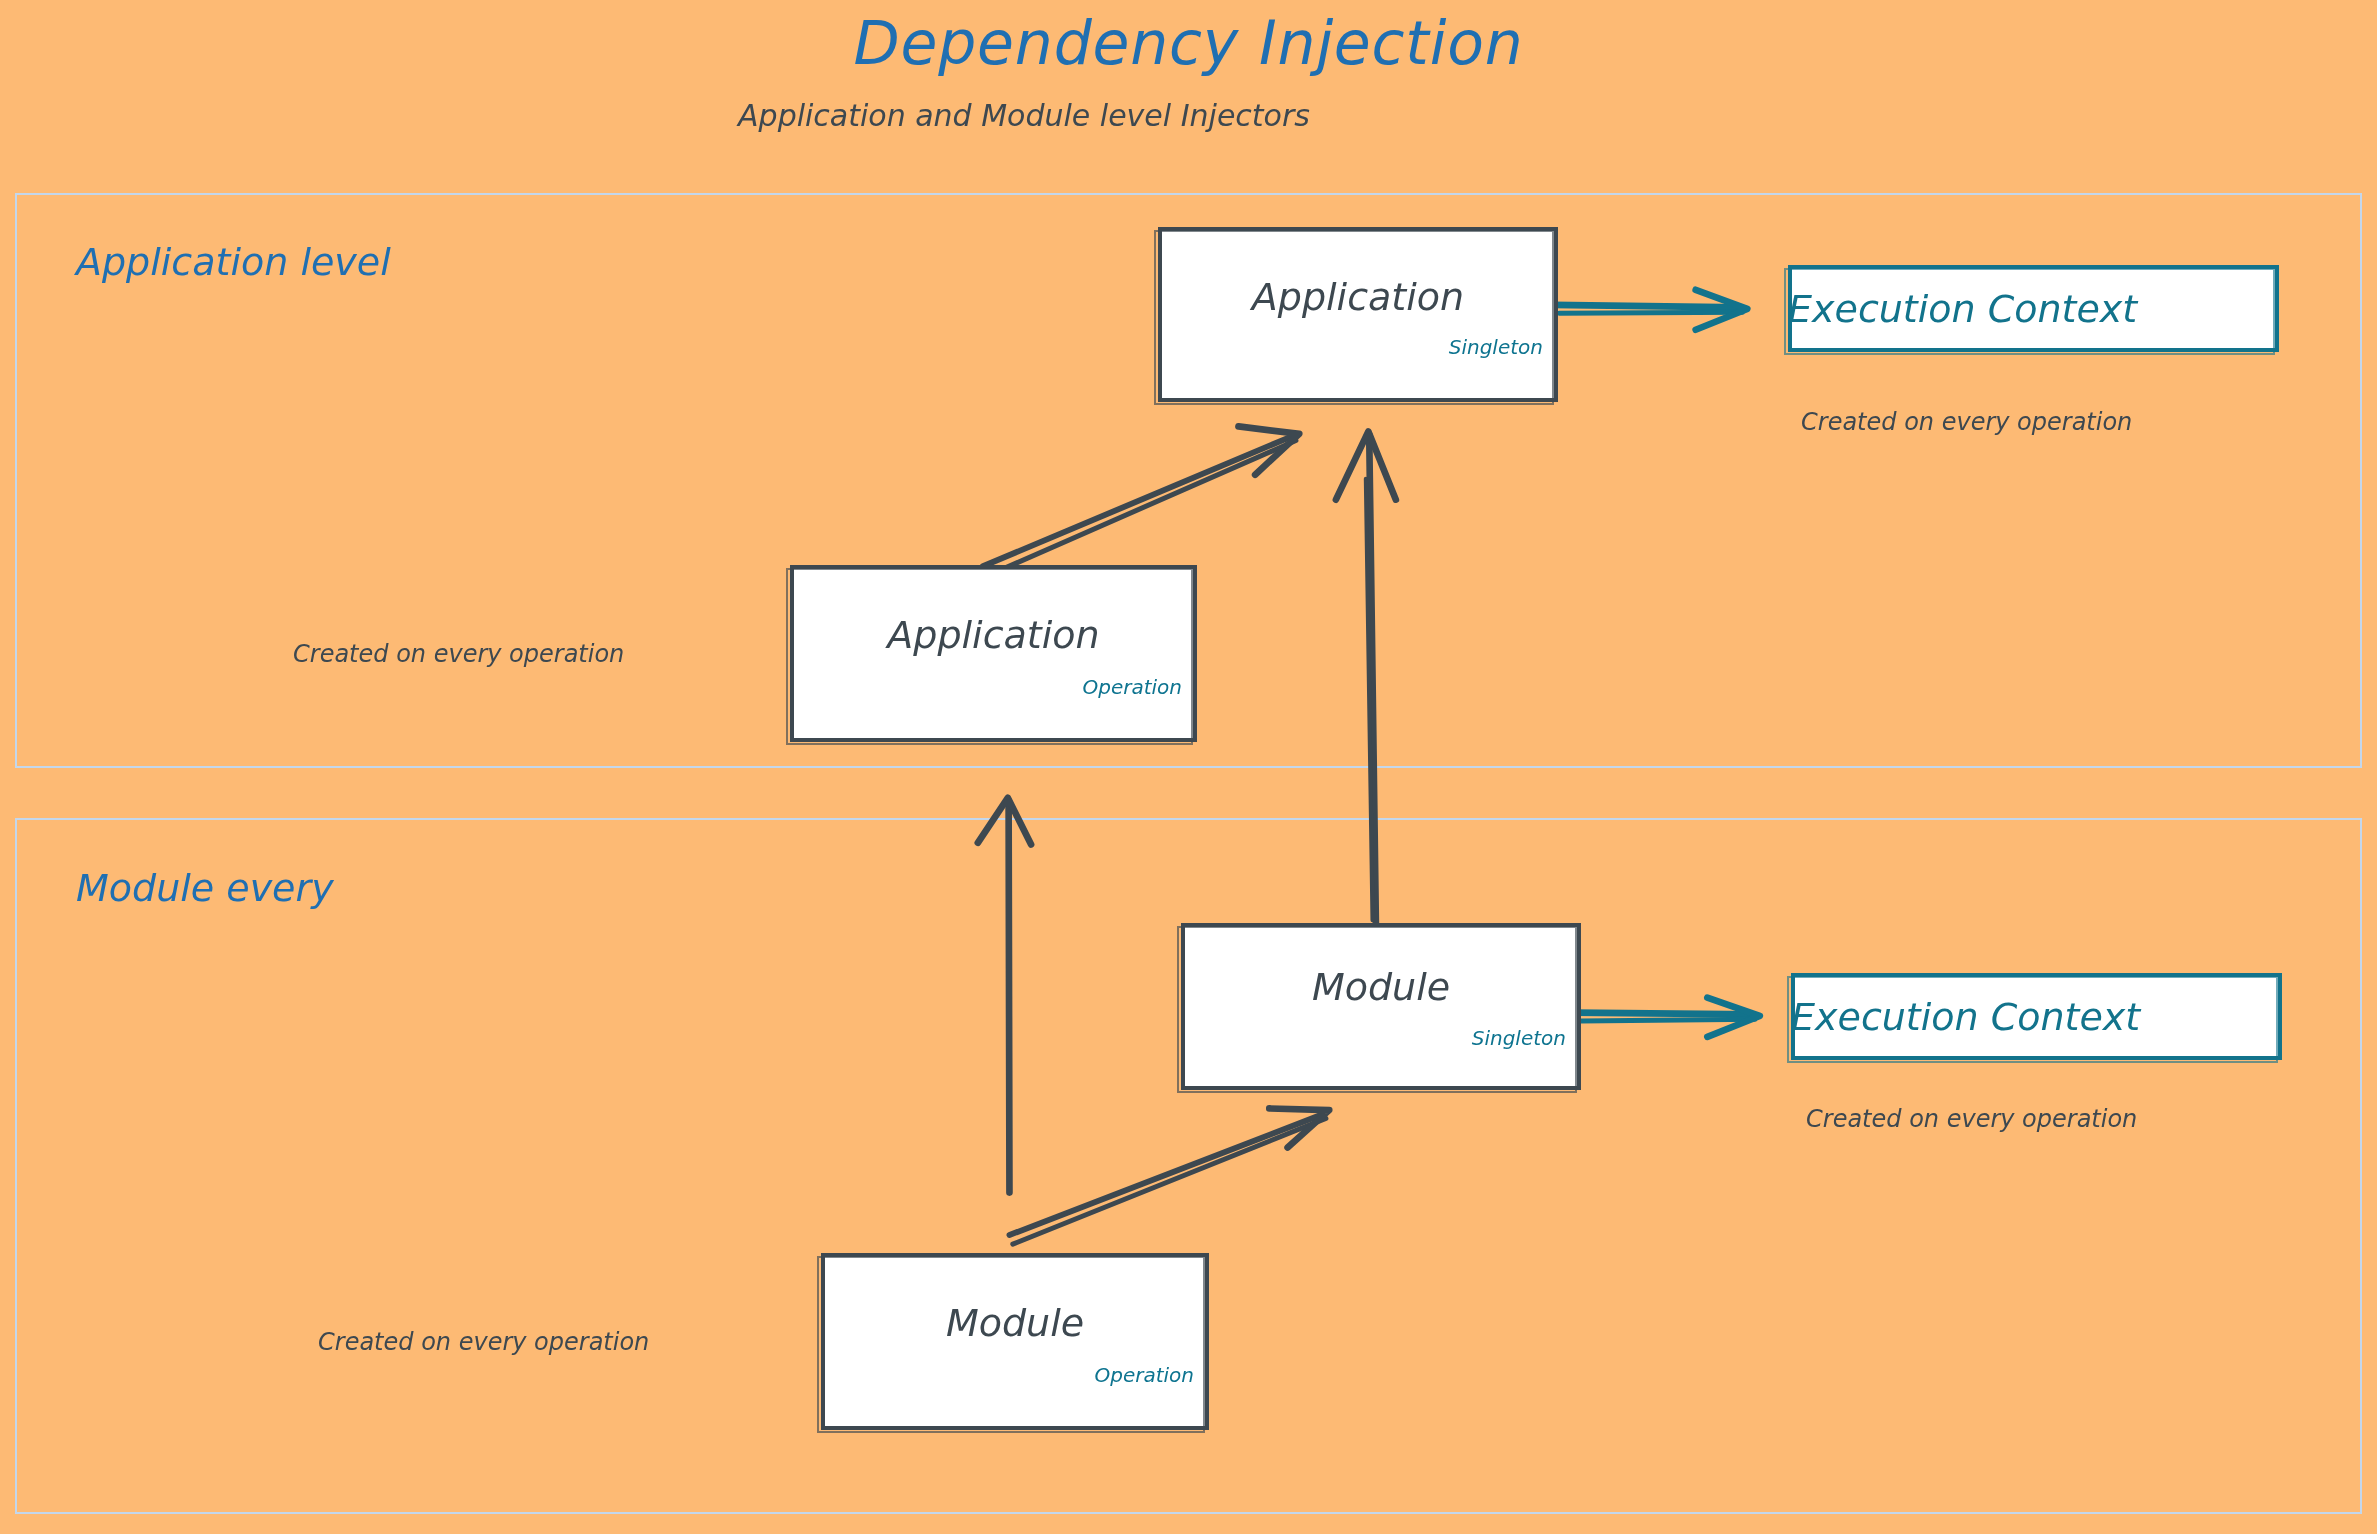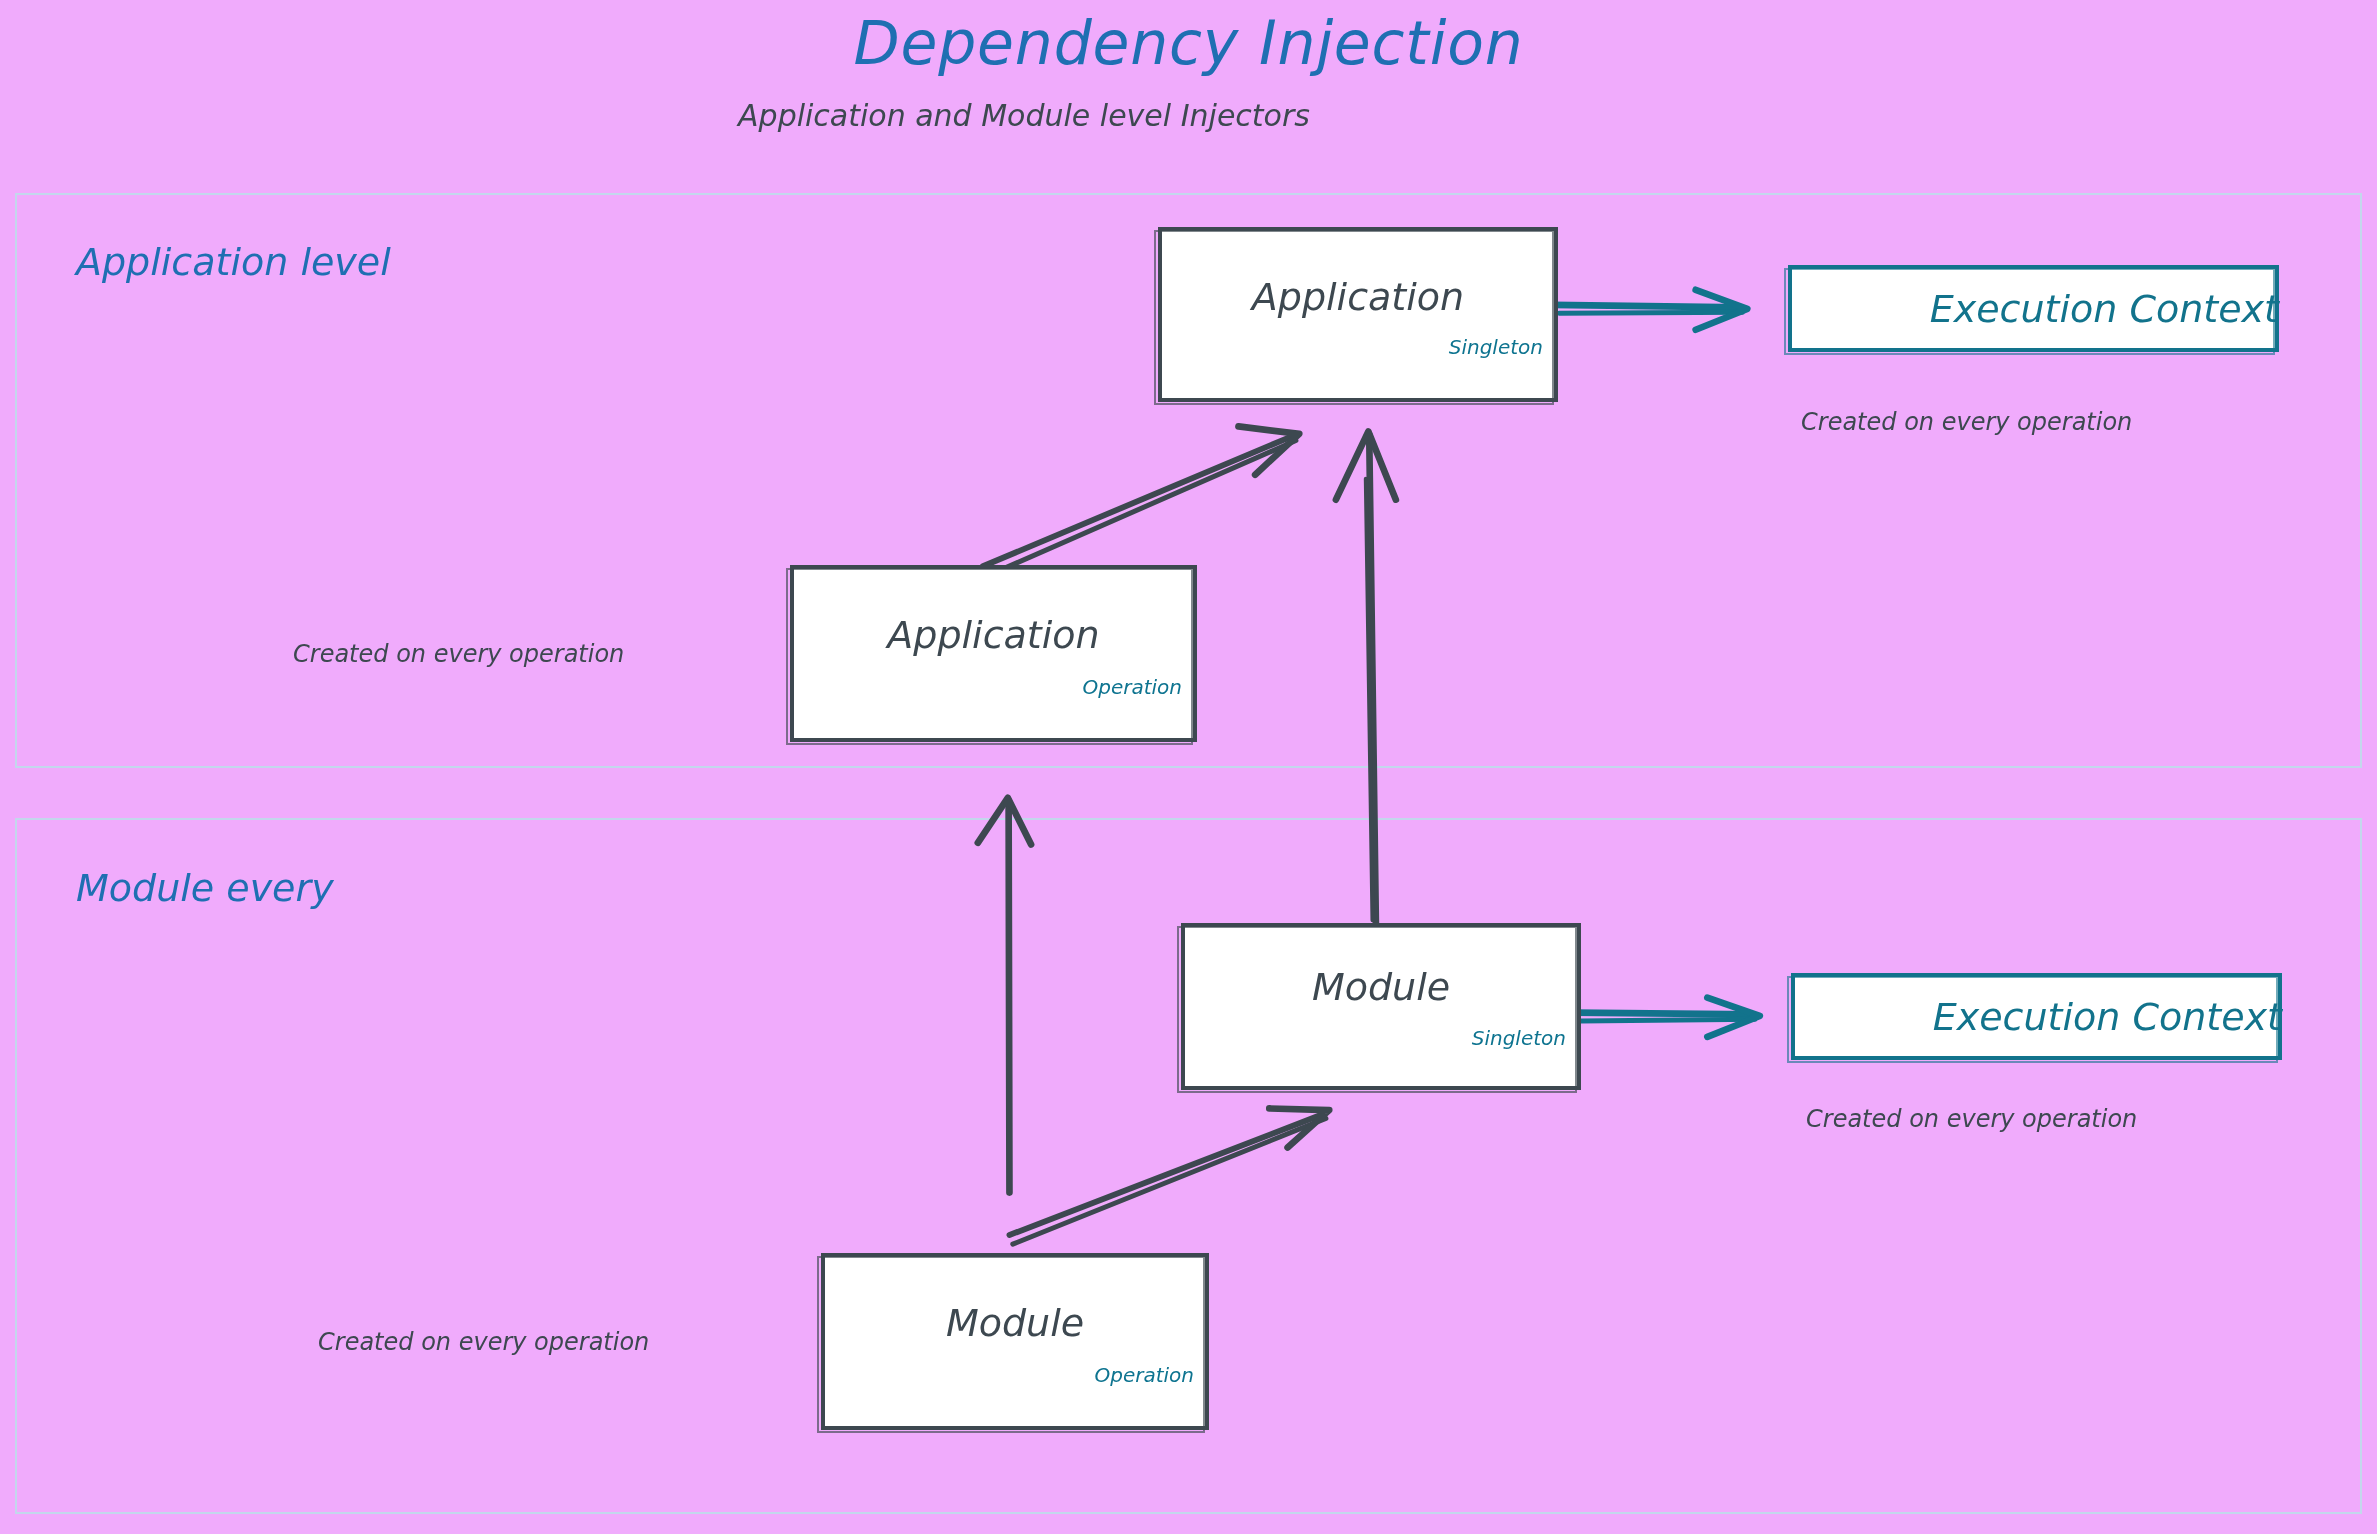--- a/index.html
+++ b/index.html
@@ -7,21 +7,21 @@
     padding: 0;
     background: #ffffff;
   }
   body {
     font-family: "DejaVu Sans", sans-serif;
   }
   #canvas {
     position: relative;
     width: 2377px;
     height: 1534px;
-    background: #f0abfc;
+    background: #fdba74;
     overflow: hidden;
   }
   .abs { position: absolute; }
 
   
   #title {
     left: 0; top: 8.3px; width: 2377px;
     text-align: center;
     color: #1f6fb2;
     font-size: 60px;
@@ -96,21 +96,21 @@
     border-color: #12738c;
   }
   .ctx-node .node-inner2 {
     border-color: #12738c;
     opacity: 0.6;
   }
   .ctx-title {
     position: absolute;
     left: 0; right: 0; top: 50%;
     transform: translateY(-50%);
-    text-align: right;
+    text-align: left;
     color: #12738c;
     font-size: 38px;
     font-style: italic;
     white-space: nowrap;
   }
 
   
   .caption {
     color: #3d4850;
     font-size: 24px;

